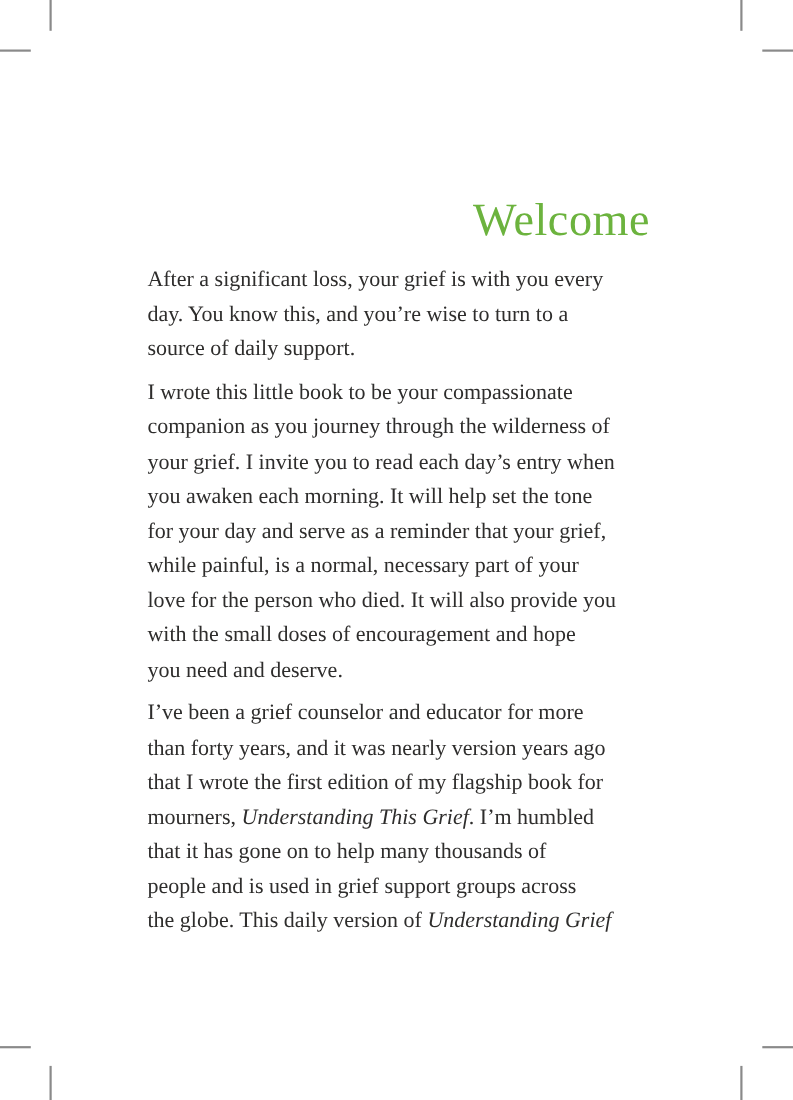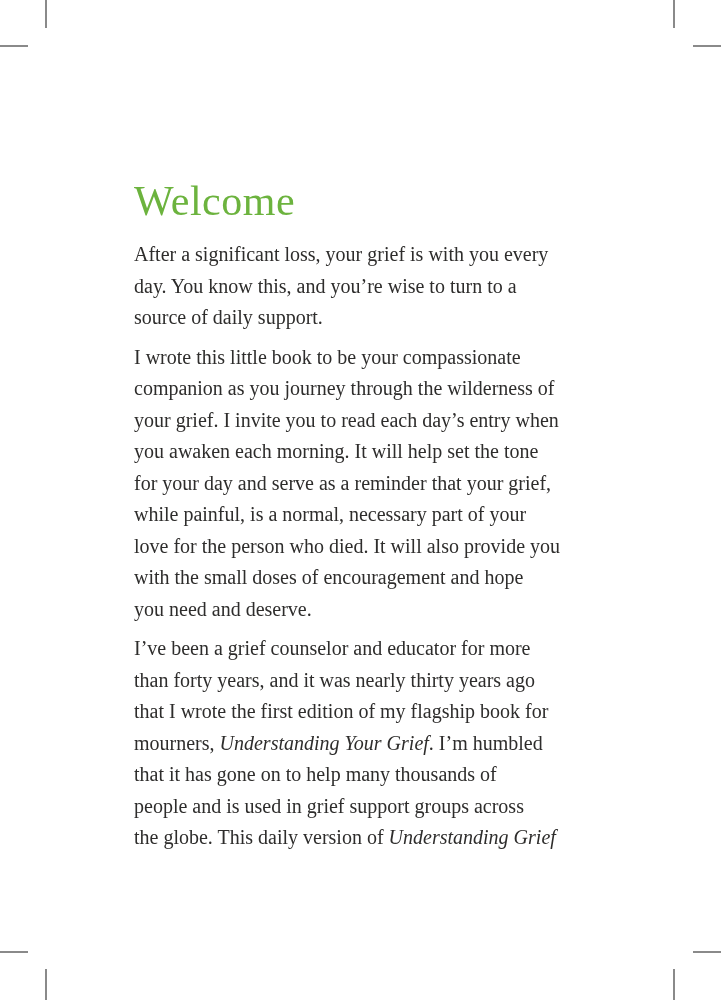--- a/index.html
+++ b/index.html
@@ -30,21 +30,21 @@
   .crop.bl-v { left: 45px; top: 969px; height: 31px; }
   .crop.br-h { left: 693px; top: 951px; }
   .crop.br-v { left: 673px; top: 969px; height: 31px; }
 
   .title {
     position: absolute;
     left: 134px;
     top: 176px;
     width: 457px;
     margin: 0;
-    text-align: left;
+    text-align: right;
     font-size: 42px;
     line-height: 50px;
     font-weight: normal;
     letter-spacing: 0.5px;
   }
   .body-text {
     position: absolute;
     left: 134px;
     top: 239px;
     width: 457px;
@@ -86,21 +86,21 @@
 companion as you journey through the wilderness of
 your grief. I invite you to read each day’s entry when
 you awaken each morning. It will help set the tone
 for your day and serve as a reminder that your grief,
 while painful, is a normal, necessary part of your
 love for the person who died. It will also provide you
 with the small doses of encouragement and hope
 you need and deserve.</span></p>
 
     <p><span>I’ve been a grief counselor and educator for more
-than forty years, and it was nearly thirty years ago
+than forty years, and it was nearly version years ago
 that I wrote the first edition of my flagship book for
-mourners, </span><span class="italic">Understanding Your Grief</span><span>. I’m humbled
+mourners, </span><span class="italic">Understanding This Grief</span><span>. I’m humbled
 that it has gone on to help many thousands of
 people and is used in grief support groups across
 the globe. This daily version of </span><span class="italic">Understanding Grief</span></p>
 
   </div>
 </div>
 
 </body></html>

